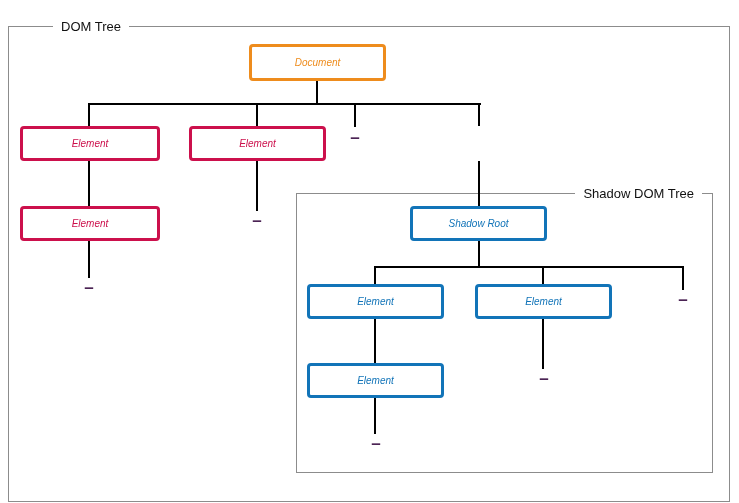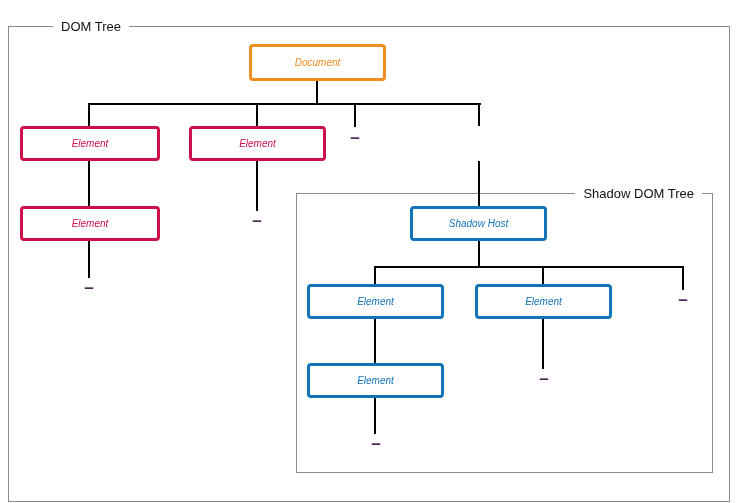--- a/index.html
+++ b/index.html
@@ -90,21 +90,21 @@
 
   <div class="node node-doc" style="left:249px; top:44px; width:137px; height:37px;">Document</div>
 
   <div class="node node-el" style="left:20px; top:126px; width:140px; height:35px;">Element</div>
 
   <div class="node node-el" style="left:189px; top:126px; width:137px; height:35px;">Element</div>
 
 
   <div class="node node-el" style="left:20px; top:206px; width:140px; height:35px;">Element</div>
 
-  <div class="node node-shadow" style="left:410px; top:206px; width:137px; height:35px;">Shadow Host</div>
+  <div class="node node-shadow" style="left:410px; top:206px; width:137px; height:35px;">Shadow Root</div>
 
   <div class="node node-shadow" style="left:307px; top:284px; width:137px; height:35px;">Element</div>
 
   <div class="node node-shadow" style="left:475px; top:284px; width:137px; height:35px;">Element</div>
 
   <div class="node node-shadow" style="left:307px; top:363px; width:137px; height:35px;">Element</div>
 
   <div class="dash" style="left:345px; top:130px;">–</div>
   <div class="dash" style="left:79px; top:280px;">–</div>
   <div class="dash" style="left:247px; top:213px;">–</div>

